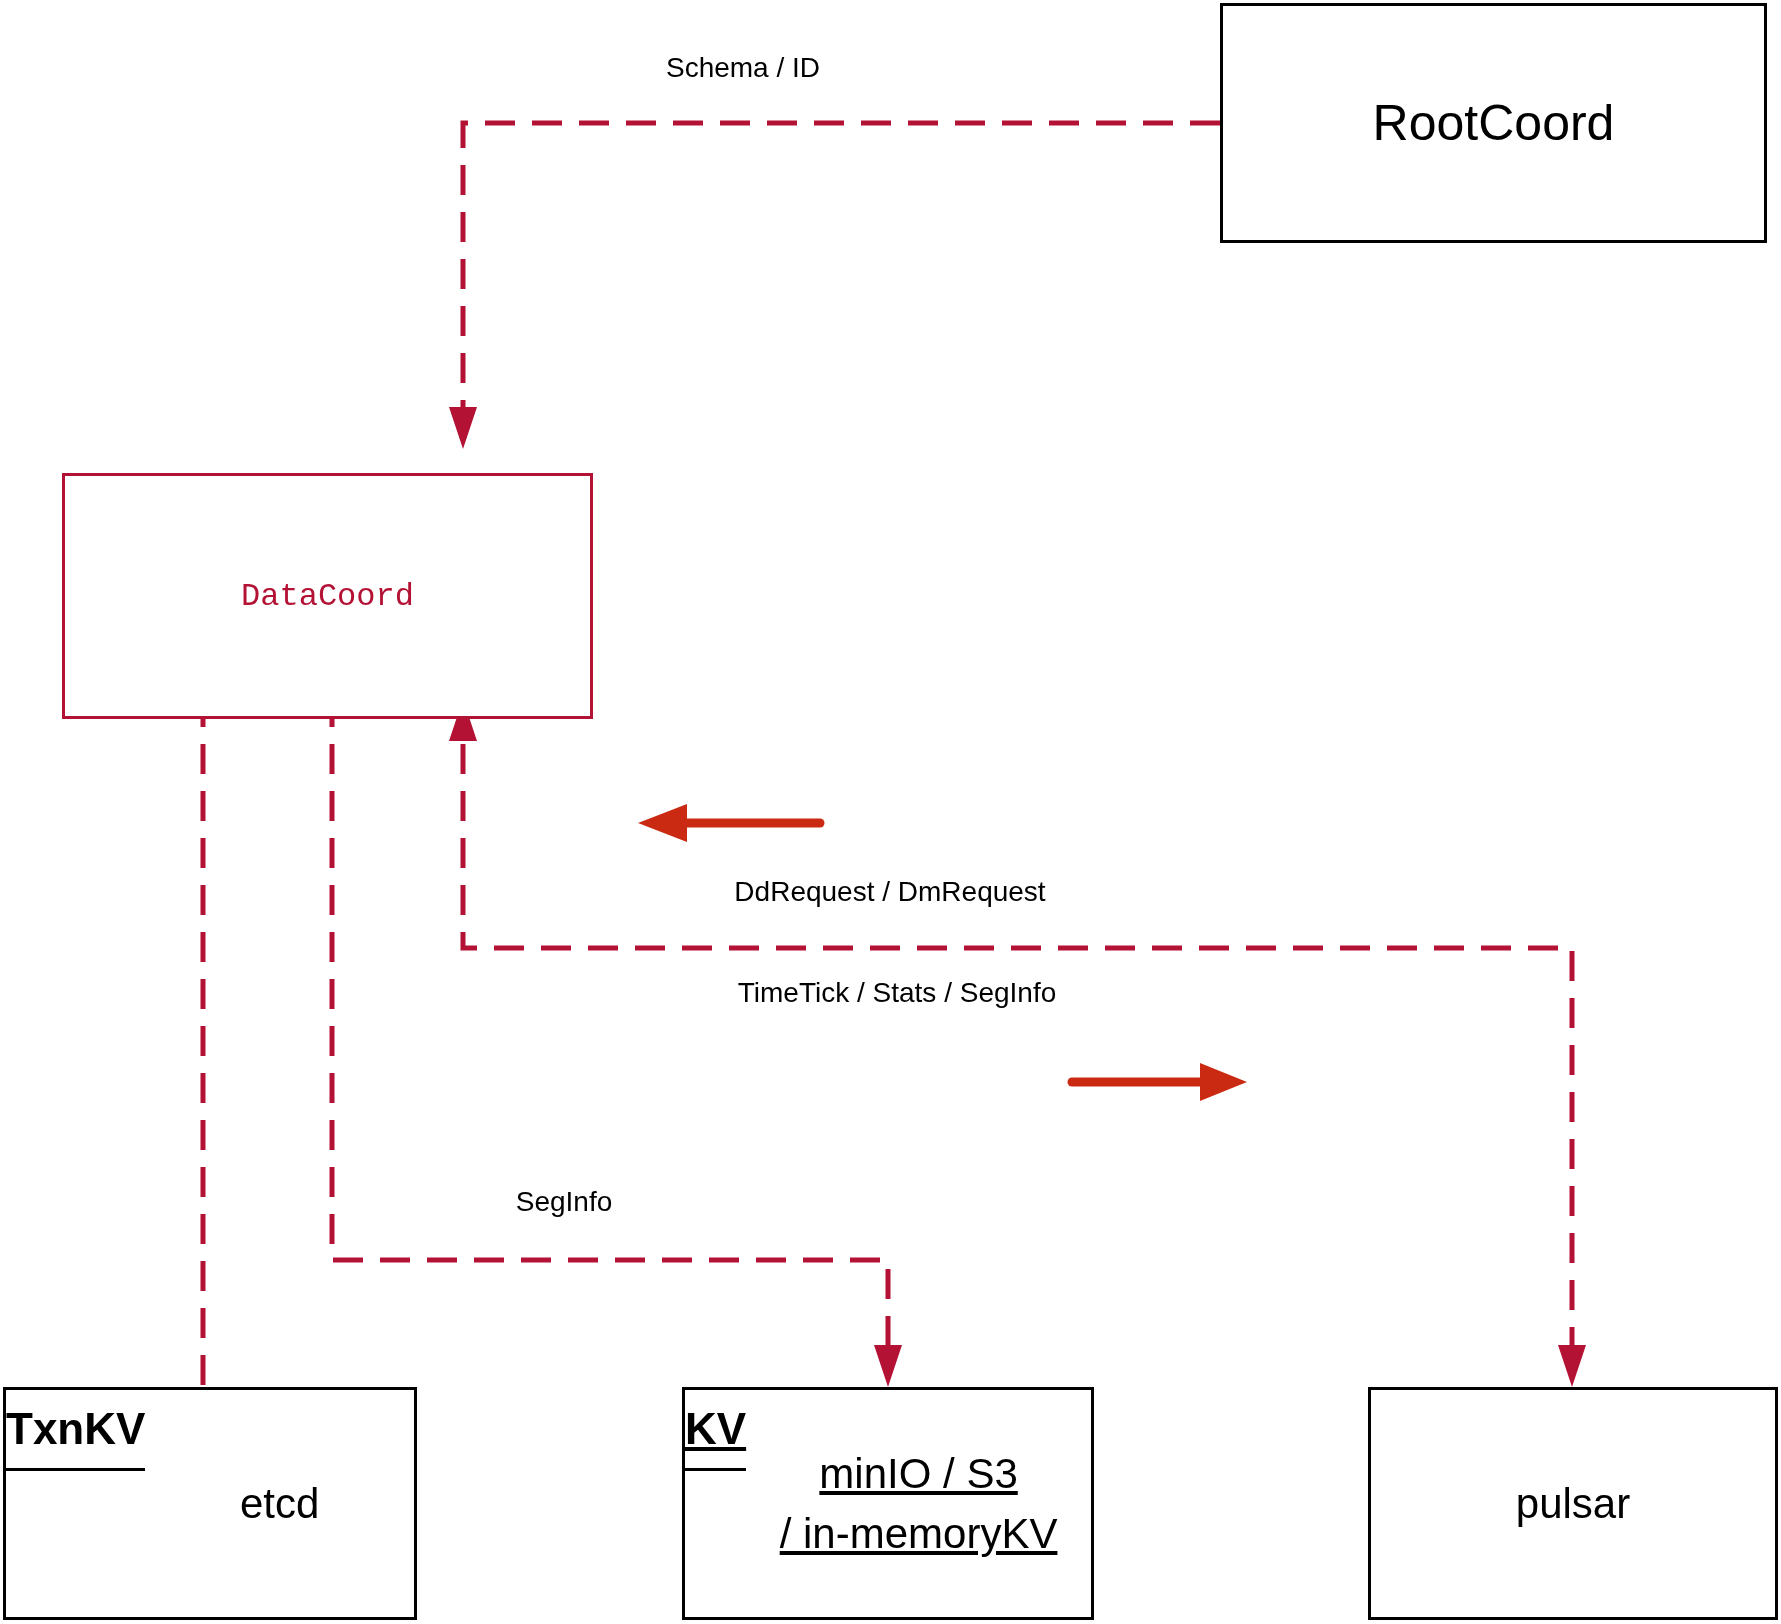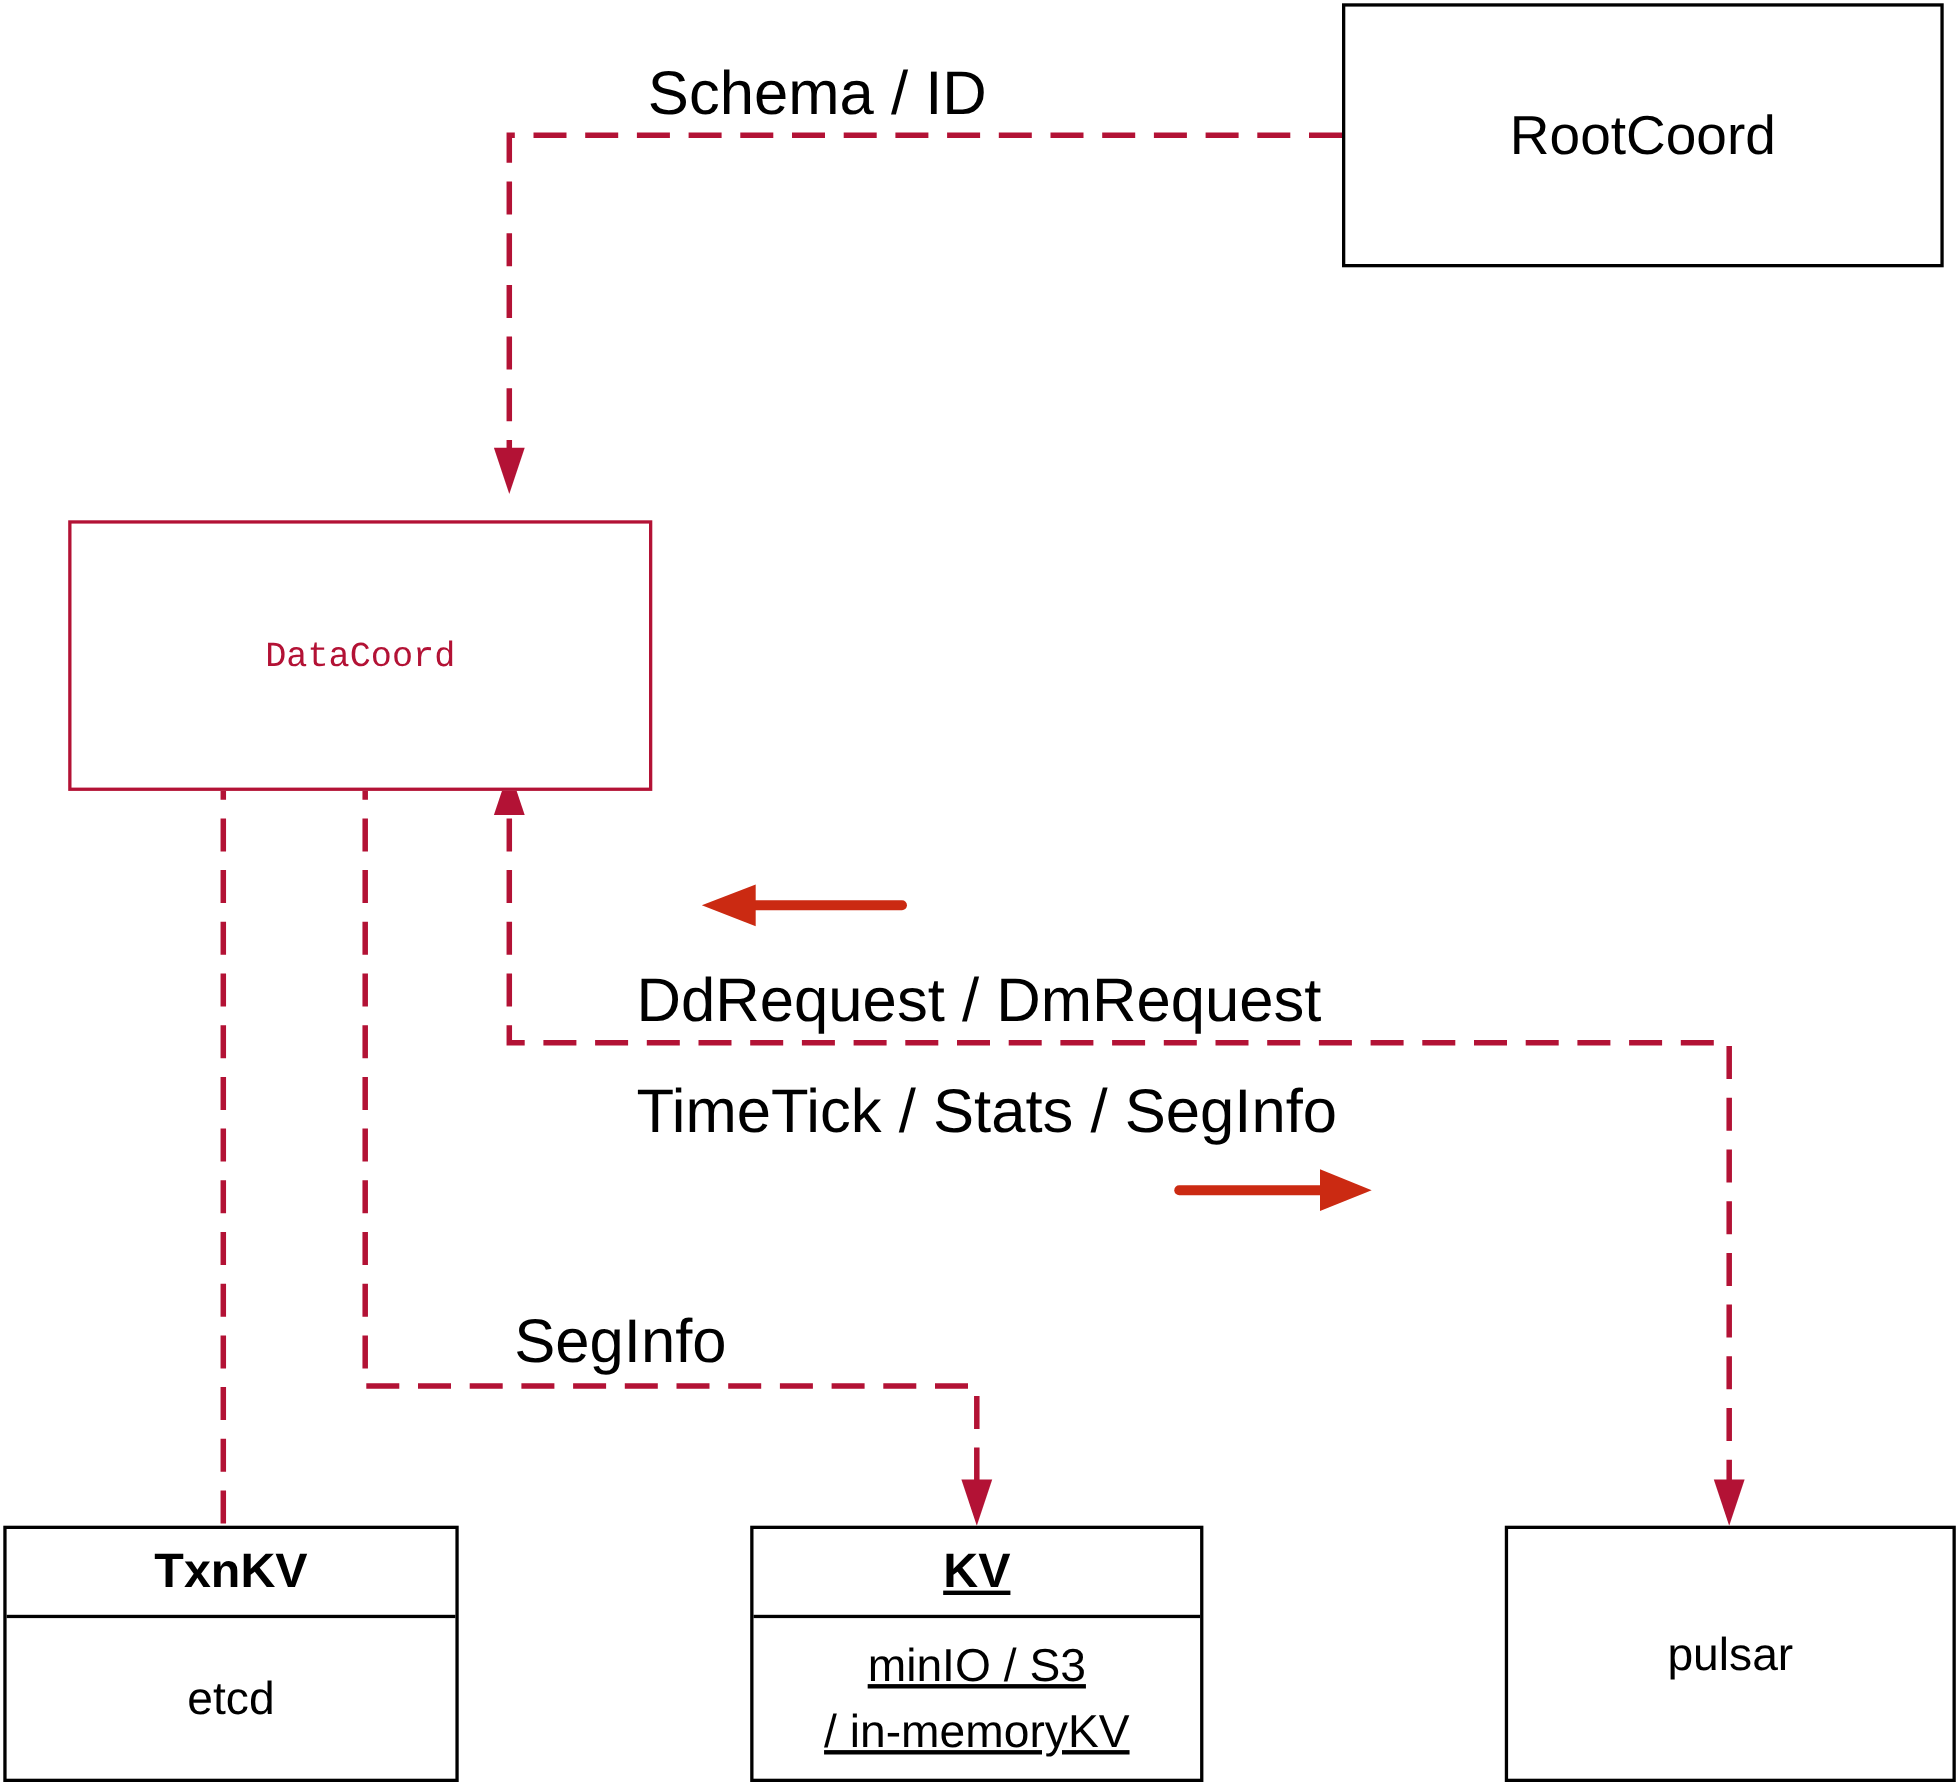--- a/index.html
+++ b/index.html
@@ -40,21 +40,20 @@
     color:var(--dashed);
     font-size:32px;
     font-family:Liberation Mono, monospace;
   }
   .table-node{
     position:absolute;
     box-sizing:border-box;
     border:3px solid var(--border);
     background:#ffffff;
     display:flex;
-    flex-direction:column;
     top:1387px;
     height:233px;
   }
   #txnkv{left:3px;width:414px;}
   #kv{left:682px;width:412px;text-decoration:underline;}
   #msgstream{left:1368px;width:410px;}
   .table-header{
     box-sizing:border-box;
     height:81px;
     border-bottom:3px solid var(--border);
@@ -63,21 +62,21 @@
   }
   .table-body{
     flex:1;
     display:flex;flex-direction:column;
     align-items:center;justify-content:center;
     font-size:42px;
     line-height:60px;
   }
   .edge-label{
     position:absolute;
-    font-size:56px;
+    font-size:28px;
     white-space:nowrap;
     transform:translateX(-50%);
   }
   #label-schema{left:743px;top:52px;}
   #label-ddrequest{left:890px;top:876px;}
   #label-timetick{left:897px;top:977px;}
   #label-binlogs{left:564px;top:1186px;}
 </style>
 </head>
 <body>

